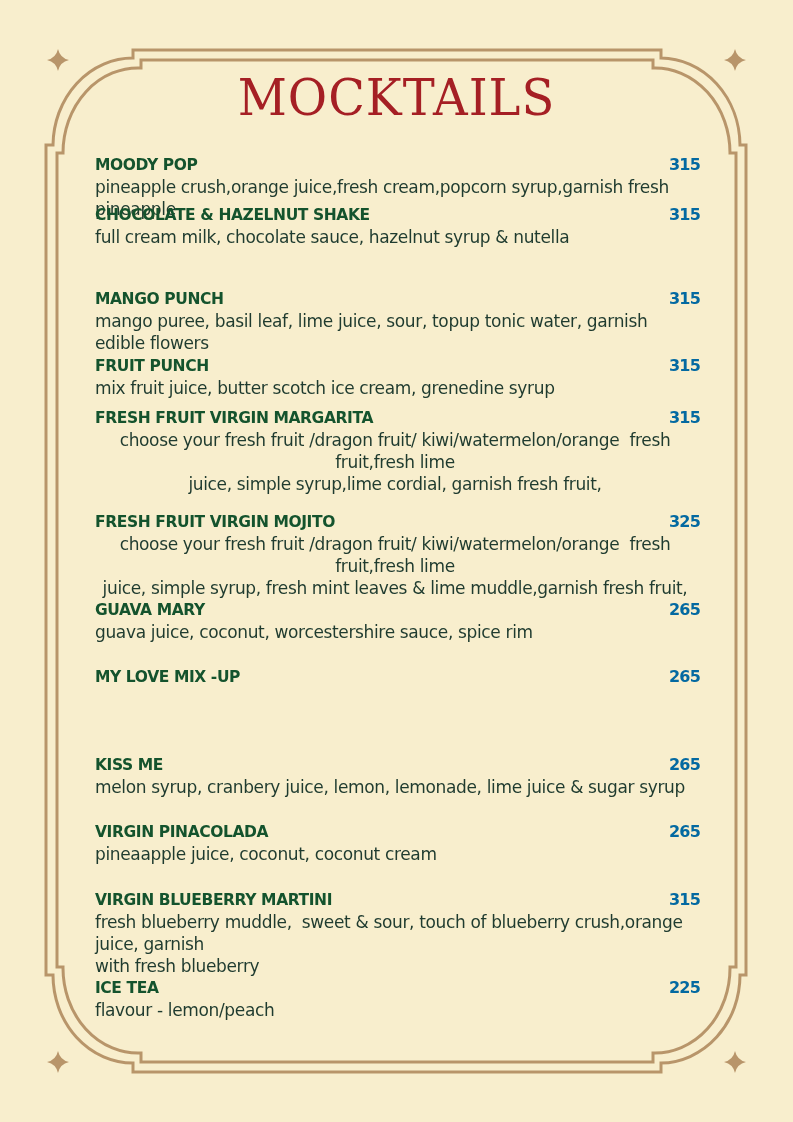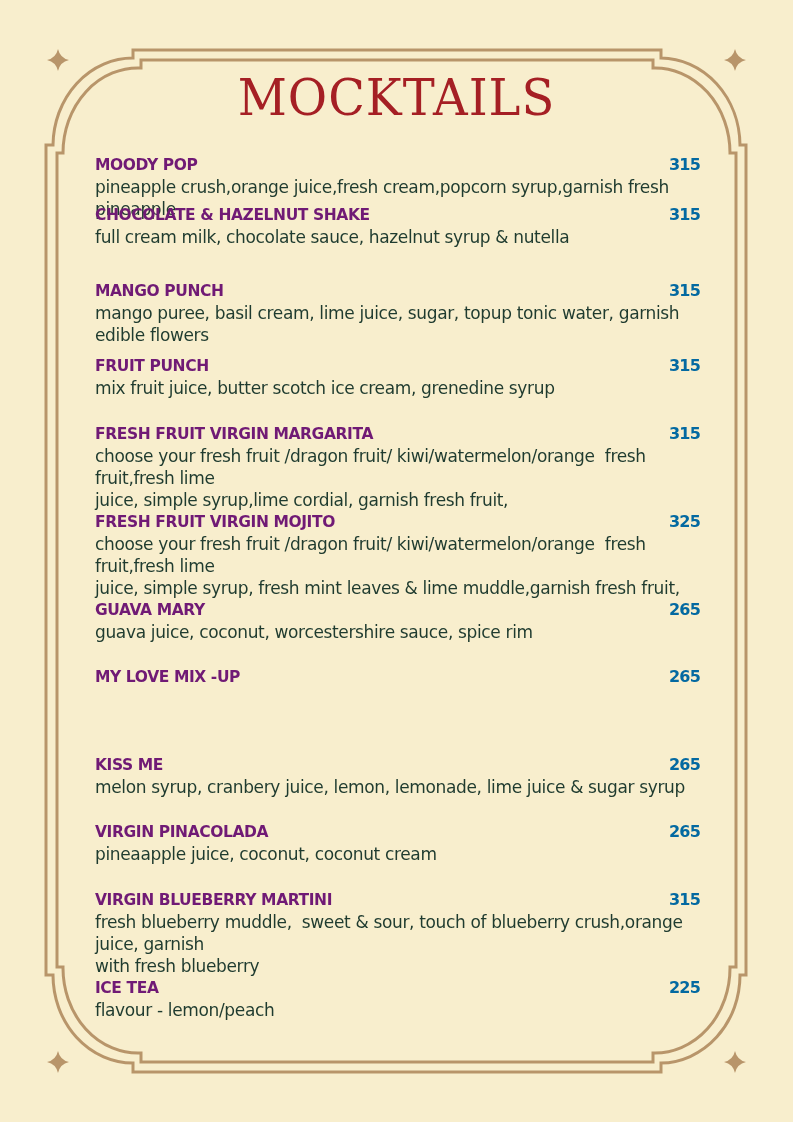--- a/index.html
+++ b/index.html
@@ -52,21 +52,21 @@
       height: 20px;
     }
     .item-name {
       position: absolute;
       left: 0;
       top: 0;
       font-family: "DejaVu Sans", sans-serif;
       font-weight: bold;
       font-size: 15.5px;
       line-height: 20px;
-      color: #701a75;
+      color: #14532d;
       letter-spacing: -0.4px;
       white-space: nowrap;
     }
     .item-price {
       position: absolute;
       right: 0;
       top: 0;
       font-family: "DejaVu Sans", sans-serif;
       font-weight: bold;
       font-size: 16px;
@@ -134,46 +134,46 @@
   </div>
 
   <div class="item" style="top:50px;">
     <div class="item-head">
       <span class="item-name">CHOCOLATE &amp; HAZELNUT SHAKE</span>
       <span class="item-price">315</span>
     </div>
     <div class="item-desc">full cream milk, chocolate sauce, hazelnut syrup &amp; nutella</div>
   </div>
 
-  <div class="item" style="top:126px;">
+  <div class="item" style="top:134px;">
     <div class="item-head">
       <span class="item-name">MANGO PUNCH</span>
       <span class="item-price">315</span>
     </div>
-    <div class="item-desc">mango puree, basil cream, lime juice, sugar, topup tonic water, garnish edible flowers</div>
+    <div class="item-desc">mango puree, basil leaf, lime juice, sour, topup tonic water, garnish edible flowers</div>
   </div>
 
   <div class="item" style="top:201px;">
     <div class="item-head">
       <span class="item-name">FRUIT PUNCH</span>
       <span class="item-price">315</span>
     </div>
     <div class="item-desc">mix fruit juice, butter scotch ice cream, grenedine syrup</div>
   </div>
 
-  <div class="item" style="top:269px;">
+  <div class="item" style="top:253px;text-align:center;">
     <div class="item-head">
       <span class="item-name">FRESH FRUIT VIRGIN MARGARITA</span>
       <span class="item-price">315</span>
     </div>
     <div class="item-desc">choose your fresh fruit /dragon fruit/ kiwi/watermelon/orange  fresh fruit,fresh lime
 juice, simple syrup,lime cordial, garnish fresh fruit,</div>
   </div>
 
-  <div class="item" style="top:357px;">
+  <div class="item" style="top:357px;text-align:center;">
     <div class="item-head">
       <span class="item-name">FRESH FRUIT VIRGIN MOJITO</span>
       <span class="item-price">325</span>
     </div>
     <div class="item-desc">choose your fresh fruit /dragon fruit/ kiwi/watermelon/orange  fresh fruit,fresh lime
 juice, simple syrup, fresh mint leaves &amp; lime muddle,garnish fresh fruit,</div>
   </div>
 
   <div class="item" style="top:445px;">
     <div class="item-head">

